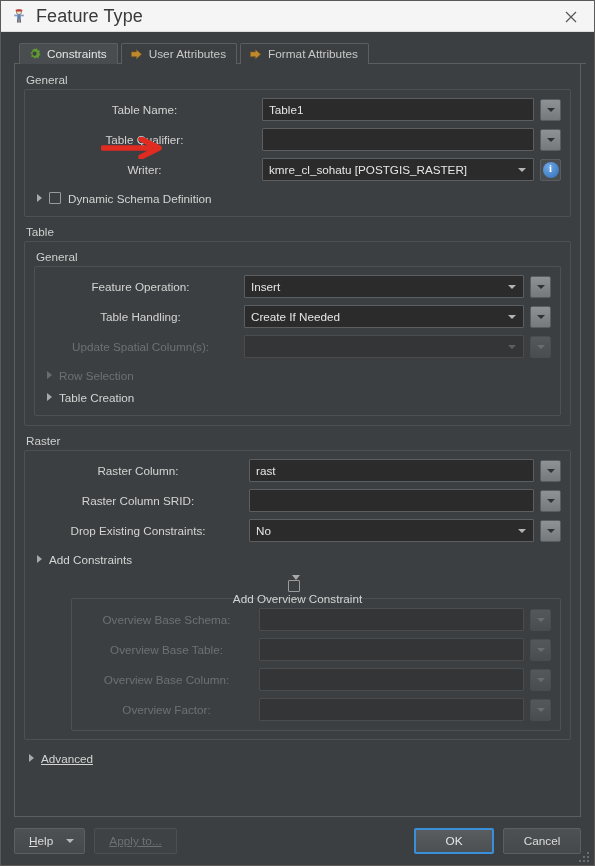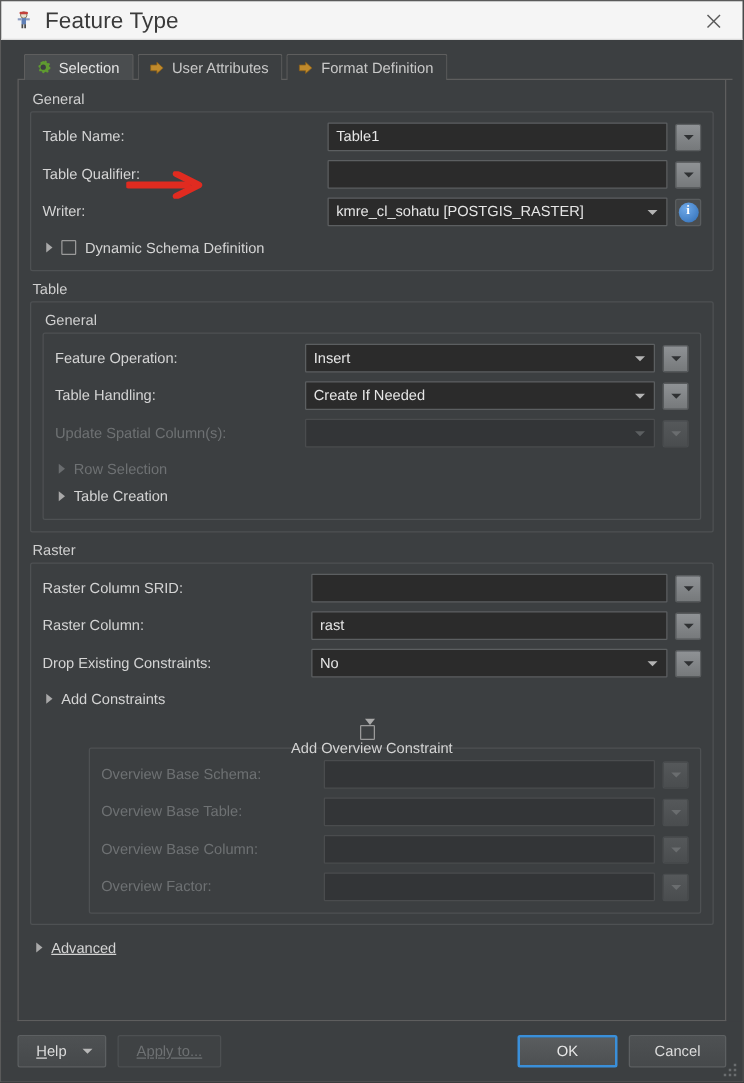--- a/index.html
+++ b/index.html
@@ -104,21 +104,21 @@
   }
 
   
   .row {
     display: flex; align-items: center;
     height: 23px; margin-bottom: 7px;
   }
   .row:last-child { margin-bottom: 0; }
   .row-label {
     font-size: 11.7px; color: #d4d4d4;
-    text-align: left;
+    text-align: center;
     padding-right: 7px;
     white-space: nowrap;
     flex: 0 0 auto;
   }
   .row-label.dim { color: #6e7173; }
 
   .field {
     flex: 1 1 auto;
     height: 23px;
     background: #2b2b2b;
@@ -272,39 +272,39 @@
         <span class="tab-ico">
           <svg width="13" height="13" viewBox="0 0 13 13">
             <path d="M6.5 0.8 L7.6 1.1 L8.2 0.3 L9.5 1.1 L9.3 2.1 L10.3 2.6
                      L11.4 2.3 L12 3.6 L11.2 4.3 L11.4 5.4 L12.4 5.9 L12.1 7.3
                      L11.1 7.5 L10.6 8.4 L10.9 9.5 L9.6 10.2 L8.9 9.4 L7.8 9.6
                      L7.2 10.6 L5.9 10.3 L5.8 9.3 L4.8 8.8 L3.8 9.1 L3.1 7.9
                      L3.9 7.1 L3.7 6.1 L2.7 5.5 L3 4.2 L4 4 L4.5 3.1 L4.2 2 Z" fill="#5f9b30"></path>
             <circle cx="6.6" cy="5.7" r="2.1" fill="#3c3f41"></circle>
           </svg>
         </span>
-        <span>Selection</span>
+        <span>Constraints</span>
       </div>
 
       <div class="tab">
         <span class="tab-ico">
           <svg width="13" height="13" viewBox="0 0 13 13">
             <path d="M1.5 4 L6.5 4 L6.5 1.8 L11.5 6.3 L6.5 10.8 L6.5 8.6 L1.5 8.6 Z" fill="#c08a2c" stroke="#8a5f18" stroke-width=".6"></path>
           </svg>
         </span>
         <span>User Attributes</span>
       </div>
 
       <div class="tab">
         <span class="tab-ico">
           <svg width="13" height="13" viewBox="0 0 13 13">
             <path d="M1.5 4 L6.5 4 L6.5 1.8 L11.5 6.3 L6.5 10.8 L6.5 8.6 L1.5 8.6 Z" fill="#c08a2c" stroke="#8a5f18" stroke-width=".6"></path>
           </svg>
         </span>
-        <span>Format Definition</span>
+        <span>Format Attributes</span>
       </div>
     </div>
 
     <div id="content">
 
       <div class="group">
         <div class="group-title">General</div>
         <div class="group-box">
 
           <div class="row">
@@ -398,30 +398,30 @@
           </div>
 
         </div>
       </div>
 
       <div class="group">
         <div class="group-title">Raster</div>
         <div class="group-box">
 
           <div class="row">
+            <div class="row-label" style="width:215px">Raster Column:</div>
+            <div class="field">rast</div>
+            <div class="sidebtn">
+                <span class="sidebtn-caret"></span>
+              </div>
+          </div>
+
+          <div class="row">
             <div class="row-label" style="width:215px">Raster Column SRID:</div>
             <div class="field"></div>
-            <div class="sidebtn">
-                <span class="sidebtn-caret"></span>
-              </div>
-          </div>
-
-          <div class="row">
-            <div class="row-label" style="width:215px">Raster Column:</div>
-            <div class="field">rast</div>
             <div class="sidebtn">
                 <span class="sidebtn-caret"></span>
               </div>
           </div>
 
           <div class="row">
             <div class="row-label" style="width:215px">Drop Existing Constraints:</div>
             <div class="field combo">
               <span>No</span>
               <span class="combo-caret"></span>

